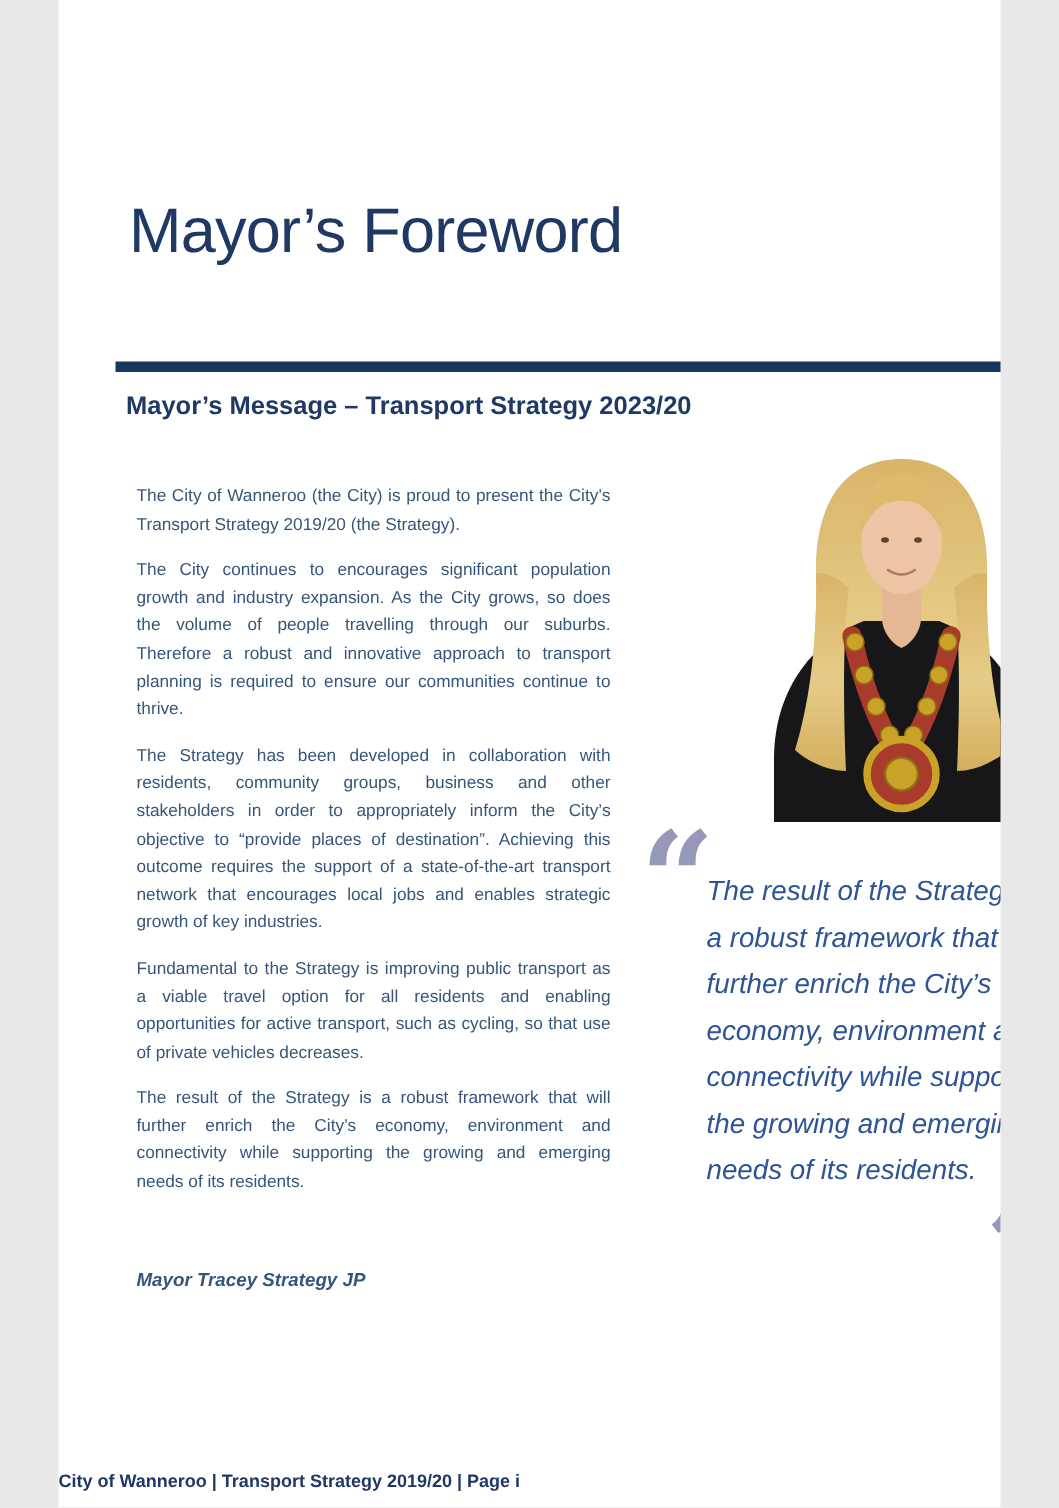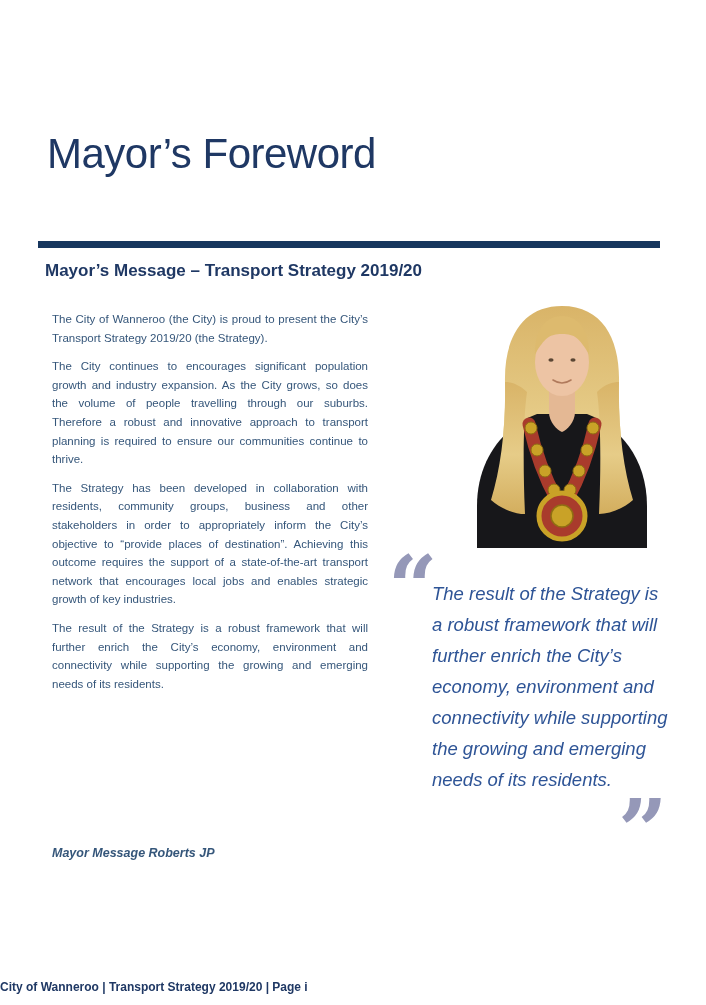--- a/index.html
+++ b/index.html
@@ -1,20 +1,20 @@
 <!DOCTYPE html>
 <html><head>
 <meta charset="utf-8">
 <style>
   * { margin: 0; padding: 0; box-sizing: border-box; }
   html, body { background: #e8e8e8; }
   body { font-family: "Liberation Sans", sans-serif; }
   .page {
     position: relative;
-    width: 706px;
+    width: 628px;
     height: 1005px;
     background: #ffffff;
     margin: 0 auto;
     overflow: hidden;
   }
   .doc-title {
     position: absolute;
     left: 47px;
     top: 130px;
     font-size: 42px;
@@ -41,21 +41,21 @@
   .body-col {
     position: absolute;
     left: 52px;
     top: 310px;
     width: 316px;
     color: #35567A;
     font-size: 11.5px;
     line-height: 18.6px;
     text-align: justify;
   }
-  .body-col p { margin-bottom: 10px; }
+  .body-col p { margin-bottom: 10px; margin-top: 12px; }
   .portrait {
     position: absolute;
     left: 465px;
     top: 300px;
     width: 194px;
     height: 248px;
   }
   .quote-open {
     position: absolute;
     left: 388px;
@@ -108,26 +108,27 @@
 </style>
 </head>
 <body>
 
 <div class="page">
 
   <h1 class="doc-title">Mayor’s Foreword</h1>
 
   <div class="rule"></div>
 
-  <h2 class="section-heading">Mayor’s Message – Transport Strategy 2019/20</h2>
+  <h2 class="section-heading">Mayor’s Message – Transport Strategy 2023/20</h2>
 
   <div class="body-col">
       <p>The City of Wanneroo (the City) is proud to present the City’s Transport Strategy 2019/20 (the Strategy).</p>
       <p>The City continues to encourages significant population growth and industry expansion. As the City grows, so does the volume of people travelling through our suburbs. Therefore a robust and innovative approach to transport planning is required to ensure our communities continue to thrive.</p>
       <p>The Strategy has been developed in collaboration with residents, community groups, business and other stakeholders in order to appropriately inform the City’s objective to “provide places of destination”. Achieving this outcome requires the support of a state-of-the-art transport network that encourages local jobs and enables strategic growth of key industries.</p>
+      <p>Fundamental to the Strategy is improving public transport as a viable travel option for all residents and enabling opportunities for active transport, such as cycling, so that use of private vehicles decreases.</p>
       <p>The result of the Strategy is a robust framework that will further enrich the City’s economy, environment and connectivity while supporting the growing and emerging needs of its residents.</p>
     </div>
 
   <svg class="portrait" viewBox="0 0 194 248" xmlns="http://www.w3.org/2000/svg">
     <defs>
       <linearGradient id="hairGrad" x1="0" y1="0" x2="0" y2="1">
         <stop offset="0" stop-color="#D9B468"></stop>
         <stop offset="0.55" stop-color="#E6CC88"></stop>
         <stop offset="1" stop-color="#D3AE5E"></stop>
       </linearGradient>
@@ -166,17 +167,17 @@
     </g>
 
     <circle cx="97" cy="216" r="23" fill="#A93B2C" stroke="#C9A227" stroke-width="5"></circle>
     <circle cx="97" cy="216" r="11" fill="#C9A227" stroke="#8F6E12" stroke-width="1.5"></circle>
   </svg>
 
   <div class="quote-open">“</div>
   <div class="quote-text">The result of the Strategy is a robust framework that will further enrich the City’s economy, environment and connectivity while supporting the growing and emerging needs of its residents.</div>
   <div class="quote-close">”</div>
 
-  <div class="signature">Mayor Message Roberts JP</div>
+  <div class="signature">Mayor Tracey Strategy JP</div>
 
   <div class="footer">City of Wanneroo | Transport Strategy 2019/20 | Page i</div>
 
 </div>
 
 </body></html>

